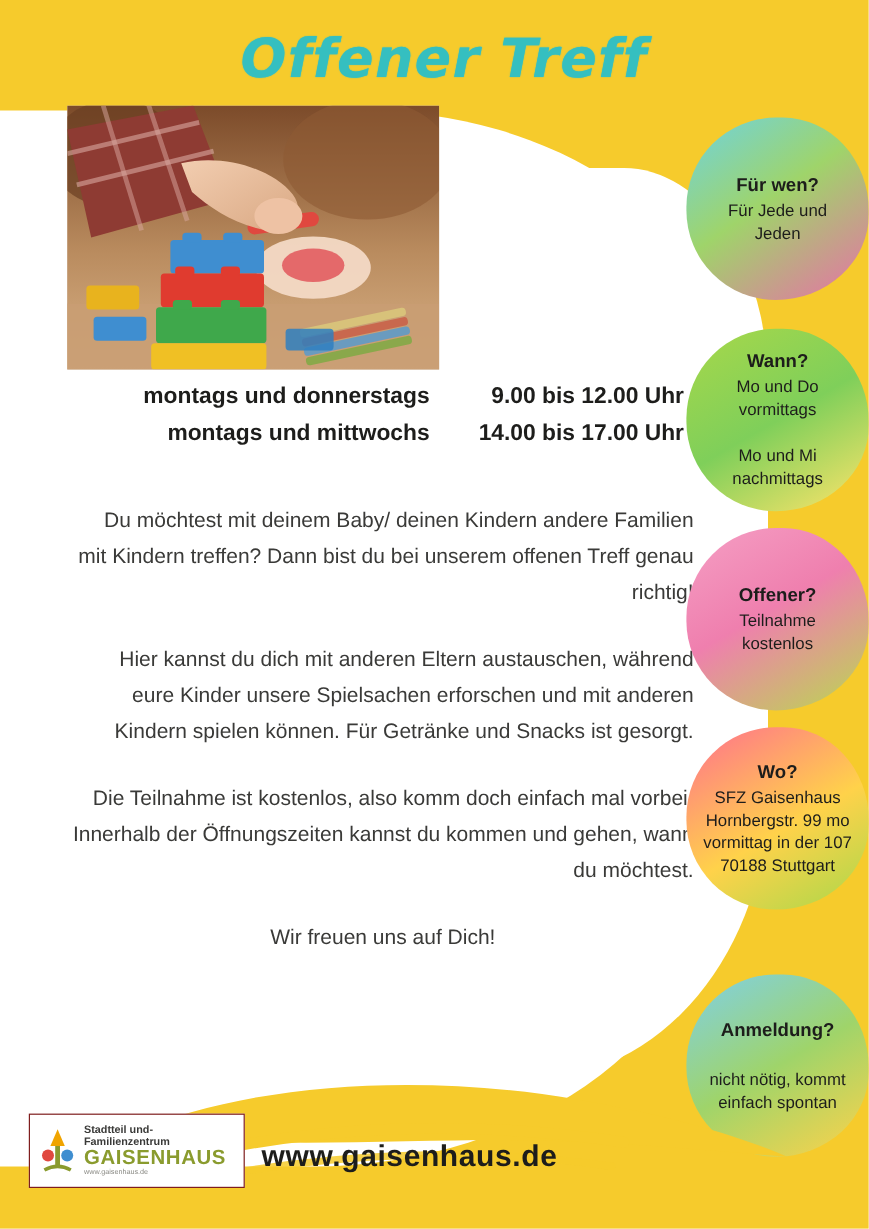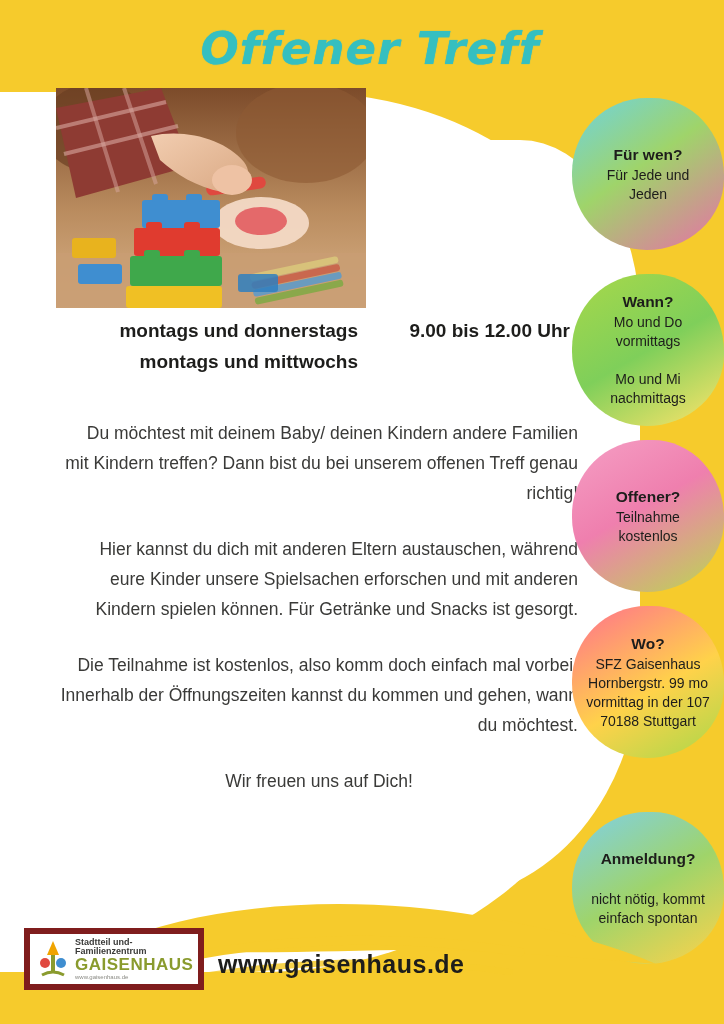--- a/index.html
+++ b/index.html
@@ -126,21 +126,21 @@
     left: 100px; top: 872px;
     width: 560px; height: 120px;
   }
 
   
   .logo {
     position: absolute;
     left: 24px; top: 928px;
     width: 180px; height: 62px;
     background: #ffffff;
-    border: 6px solid #7f1d1d;
+    border: 1px solid #7f1d1d;
     display: flex;
     align-items: center;
     padding: 4px 6px;
   }
   .logo .mark { width: 34px; height: 48px; flex: 0 0 34px; }
   .logo .words { margin-left: 5px; line-height: 1.05; }
   .logo .w1 { font-size: 9px; color: #3a3a38; font-weight: bold; }
   .logo .w2 { font-size: 9px; color: #3a3a38; font-weight: bold; }
   .logo .w3 { font-size: 17px; color: #8a9b2e; font-weight: bold; letter-spacing: 0.5px; }
   .logo .w4 { font-size: 6px; color: #8a8a84; }
@@ -224,20 +224,21 @@
     </svg>
   </div>
 
   <div class="schedule">
     <div class="row">
       <span class="days">montags und donnerstags</span>
       <span class="time">9.00 bis 12.00 Uhr</span>
     </div>
     <div class="row">
       <span class="days">montags und mittwochs</span>
+      <span class="time">14.00 bis 17.00 Uhr</span>
     </div>
   </div>
 
   <div class="body-text">
     <p>Du möchtest mit deinem Baby/ deinen Kindern andere Familien mit Kindern treffen?
 Dann bist du bei unserem offenen Treff genau richtig!</p>
     <p>Hier kannst du dich mit anderen Eltern austauschen, während eure Kinder unsere Spielsachen erforschen und mit anderen Kindern spielen können.
 Für Getränke und Snacks ist gesorgt.</p>
     <p>Die Teilnahme ist kostenlos, also komm doch einfach mal vorbei. Innerhalb der Öffnungszeiten kannst du kommen und gehen, wann du möchtest.</p>
     <p class="center">Wir freuen uns auf Dich!</p>

